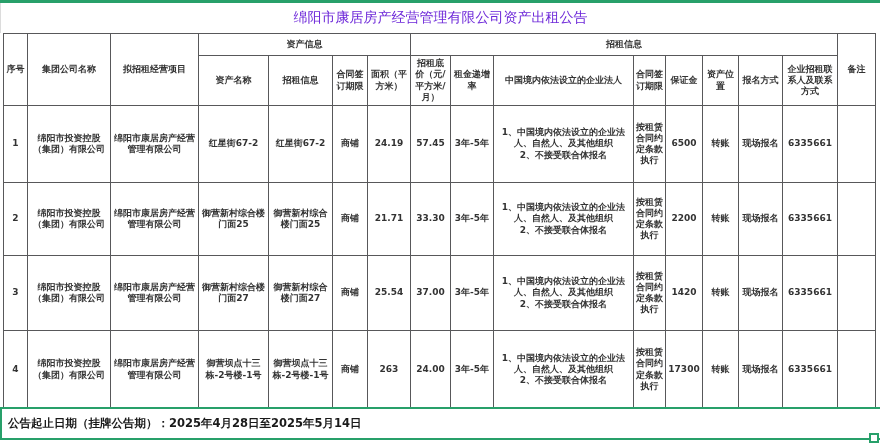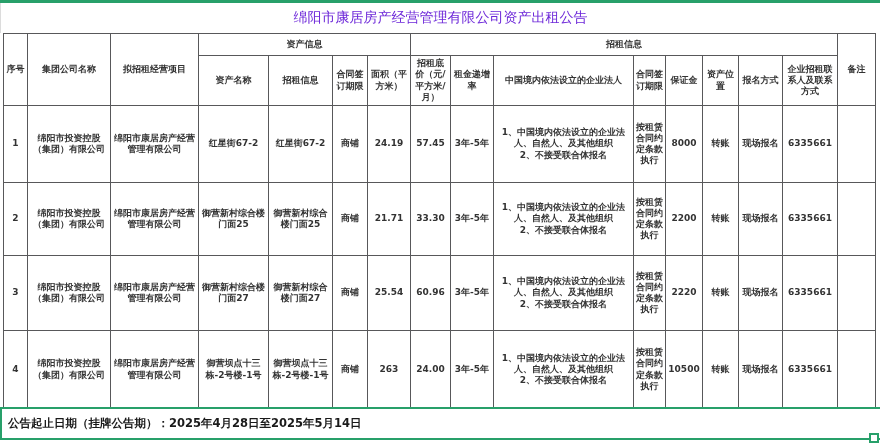--- a/index.html
+++ b/index.html
@@ -100,21 +100,21 @@
           <td>绵阳市投资控股（集团）有限公司</td>
           <td>绵阳市康居房产经营管理有限公司</td>
           <td>红星街67-2</td>
           <td>红星街67-2</td>
           <td>商铺</td>
           <td>24.19</td>
           <td>57.45</td>
           <td>3年-5年</td>
           <td>1、中国境内依法设立的企业法人、自然人、及其他组织　　　　2、不接受联合体报名</td>
           <td>按租赁合同约定条款执行</td>
-          <td>8000</td>
+          <td>6500</td>
           <td>转账</td>
           <td>现场报名</td>
           <td>6335661</td>
           <td></td>
         </tr>
         <tr>
           <td>2</td>
           <td>绵阳市投资控股（集团）有限公司</td>
           <td>绵阳市康居房产经营管理有限公司</td>
           <td>御营新村综合楼门面25</td>
@@ -132,43 +132,43 @@
           <td></td>
         </tr>
         <tr>
           <td>3</td>
           <td>绵阳市投资控股（集团）有限公司</td>
           <td>绵阳市康居房产经营管理有限公司</td>
           <td>御营新村综合楼门面27</td>
           <td>御营新村综合楼门面27</td>
           <td>商铺</td>
           <td>25.54</td>
-          <td>60.96</td>
+          <td>37.00</td>
           <td>3年-5年</td>
           <td>1、中国境内依法设立的企业法人、自然人、及其他组织　　　　2、不接受联合体报名</td>
           <td>按租赁合同约定条款执行</td>
-          <td>2220</td>
+          <td>1420</td>
           <td>转账</td>
           <td>现场报名</td>
           <td>6335661</td>
           <td></td>
         </tr>
         <tr>
           <td>4</td>
           <td>绵阳市投资控股（集团）有限公司</td>
           <td>绵阳市康居房产经营管理有限公司</td>
           <td>御营坝点十三栋-2号楼-1号</td>
           <td>御营坝点十三栋-2号楼-1号</td>
           <td>商铺</td>
           <td>263</td>
           <td>24.00</td>
           <td>3年-5年</td>
           <td>1、中国境内依法设立的企业法人、自然人、及其他组织　　　　2、不接受联合体报名</td>
           <td>按租赁合同约定条款执行</td>
-          <td>10500</td>
+          <td>17300</td>
           <td>转账</td>
           <td>现场报名</td>
           <td>6335661</td>
           <td></td>
         </tr>
       </tbody>
   </table>
 
   <div class="footer-box">
     <span>公告起止日期（挂牌公告期）：2025年4月28日至2025年5月14日</span>

